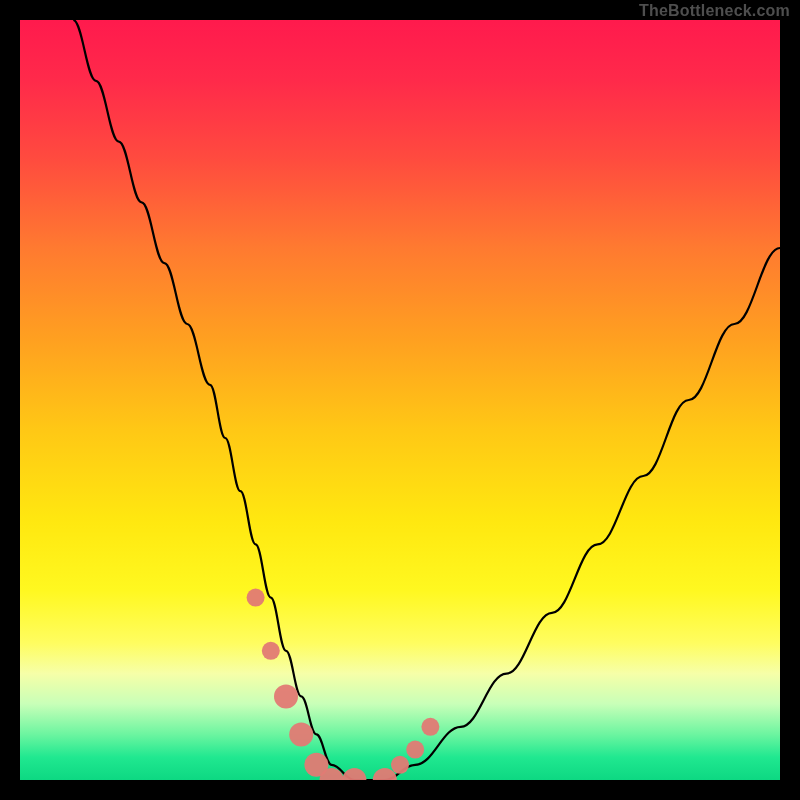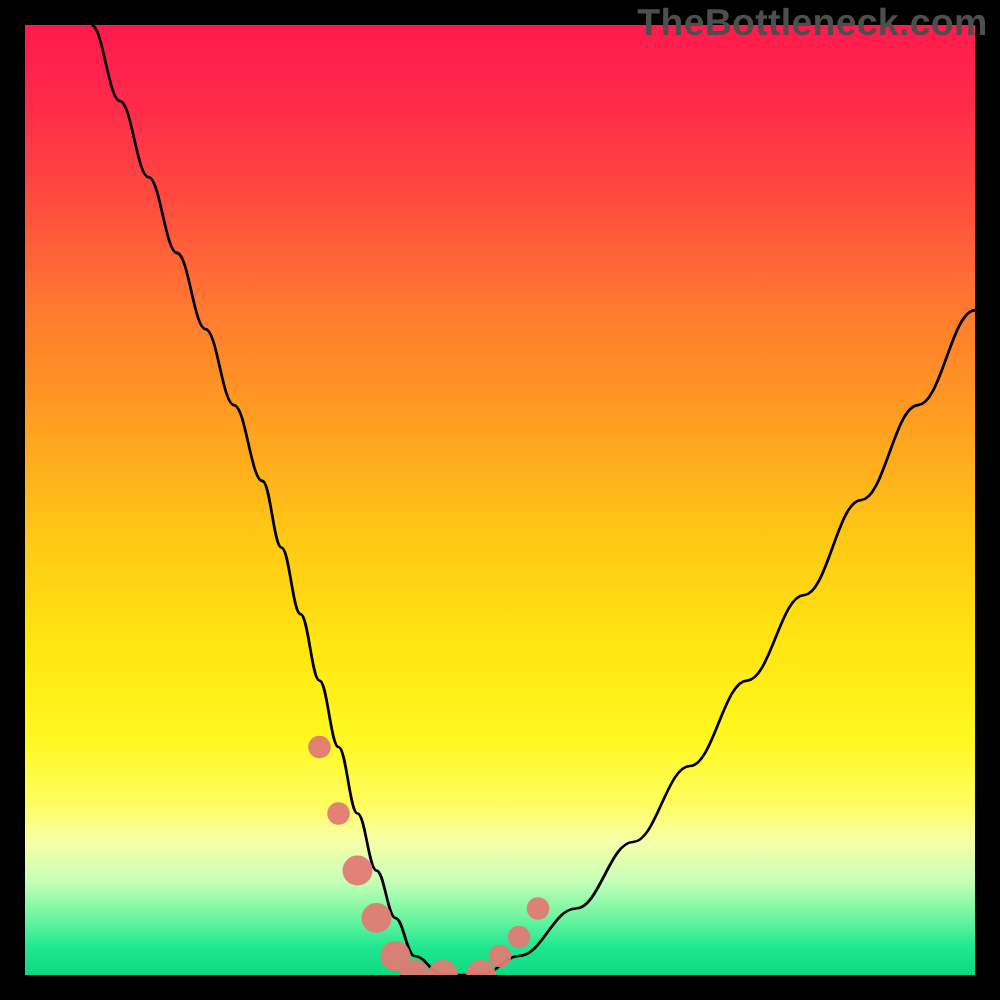--- a/index.html
+++ b/index.html
@@ -37,21 +37,21 @@
       #c8ffb8 90%,
       #6cf5a0 94%,
       #20e890 97%,
       #0dd882 100%
     );
   }
   .watermark {
     position: absolute;
     top: 2px;
     right: 10px;
-    font-size: 30px;
+    font-size: 16px;
     font-weight: 600;
     color: #4e4e4e;
     letter-spacing: 0.2px;
     z-index: 5;
   }
   svg.curve {
     position: absolute;
     left: 0; top: 0;
     width: 760px;
     height: 760px;

